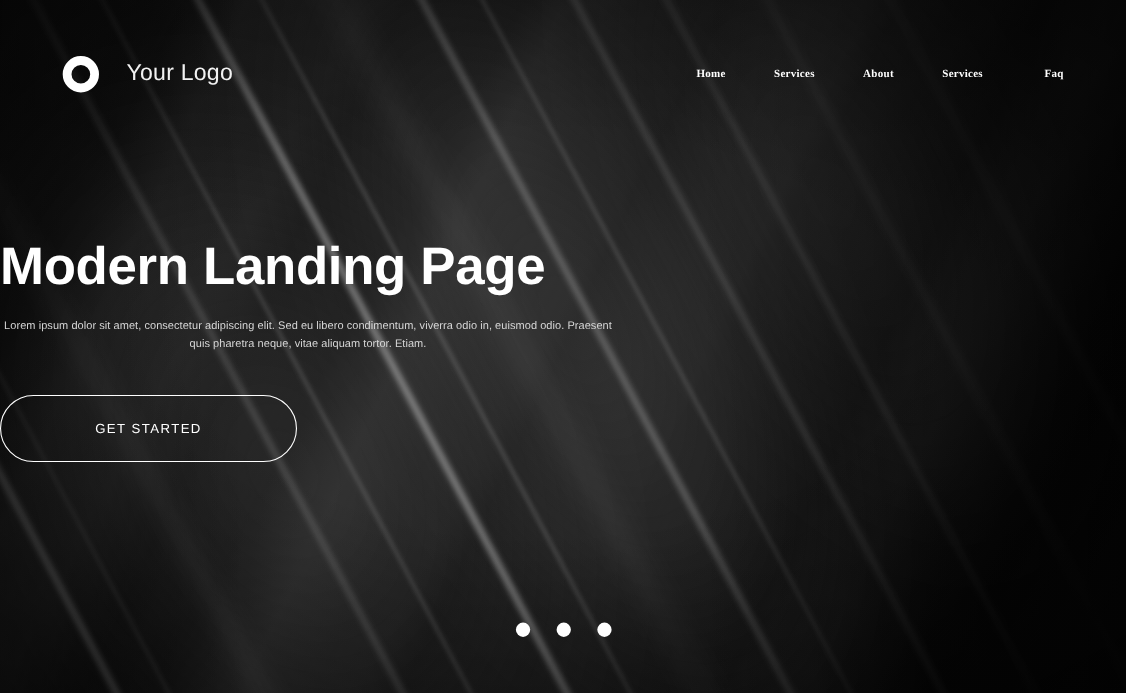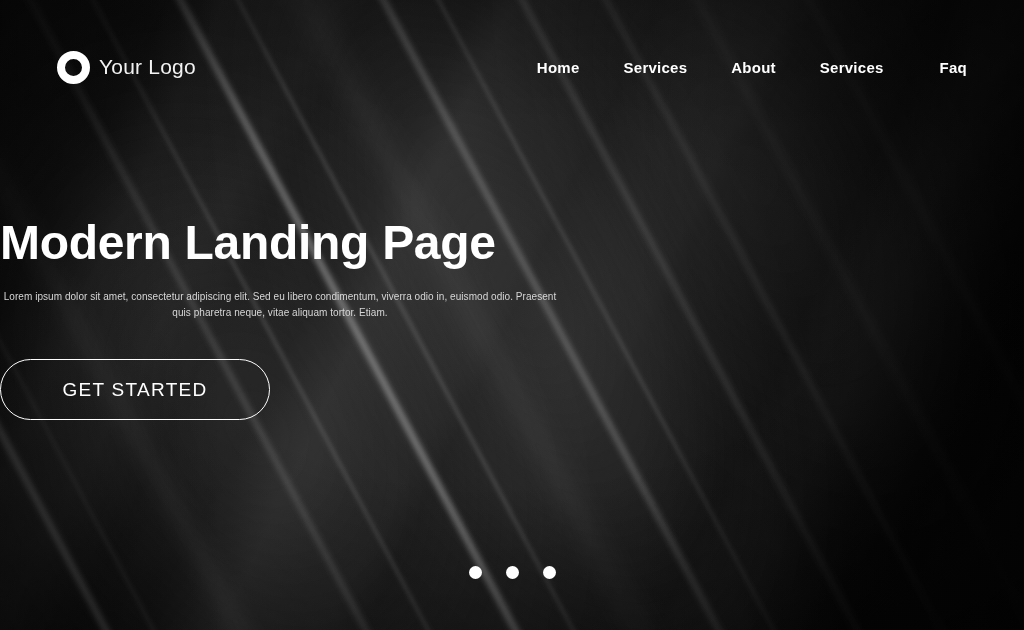--- a/index.html
+++ b/index.html
@@ -104,21 +104,21 @@
   
   .header {
     position:absolute; top:0; left:0; right:0;
     height:134px;
     display:flex; align-items:center;
     padding:0 57px 0 57px;
     z-index:20;
   }
 
   .brand {
-    display:flex; align-items:center; gap:9px;
+    display:flex; align-items:center; gap:25px;
     cursor:pointer;
   }
 
   .logo-ring {
     width:33px; height:33px;
     border-radius:50%;
     border:8px solid #ffffff;
     background:transparent;
     flex:0 0 auto;
     margin-top:1px;
@@ -133,26 +133,27 @@
   }
 
   .nav {
     margin-left:auto;
     display:flex;
     align-items:center;
   }
 
   .nav-item {
     color:#ffffff;
-    font-size:15px;
+    font-size:10px;
     font-weight:600;
     letter-spacing:0.25px;
     cursor:pointer;
     white-space:nowrap;
     padding:6px 0;
+    font-family:Liberation Serif, serif;
   }
   .nav-item + .nav-item { margin-left:44px; }
   .nav-item:last-child { margin-left:56px; }
 
   
   .hero {
     position:absolute;
     left:0; right:0;
     top:218px;
     z-index:20;
@@ -182,21 +183,21 @@
   }
 
   .cta {
     margin-top:38px;
     width:270px; height:61px;
     border:1.5px solid #ffffff;
     border-radius:40px;
     background:transparent;
     color:#ffffff;
     font-family:"Liberation Sans", sans-serif;
-    font-size:19px;
+    font-size:12px;
     font-weight:400;
     letter-spacing:1.3px;
     cursor:pointer;
     display:flex; align-items:center; justify-content:center;
   }
 
   
   .dots {
     position:absolute;
     left:0; right:0;

